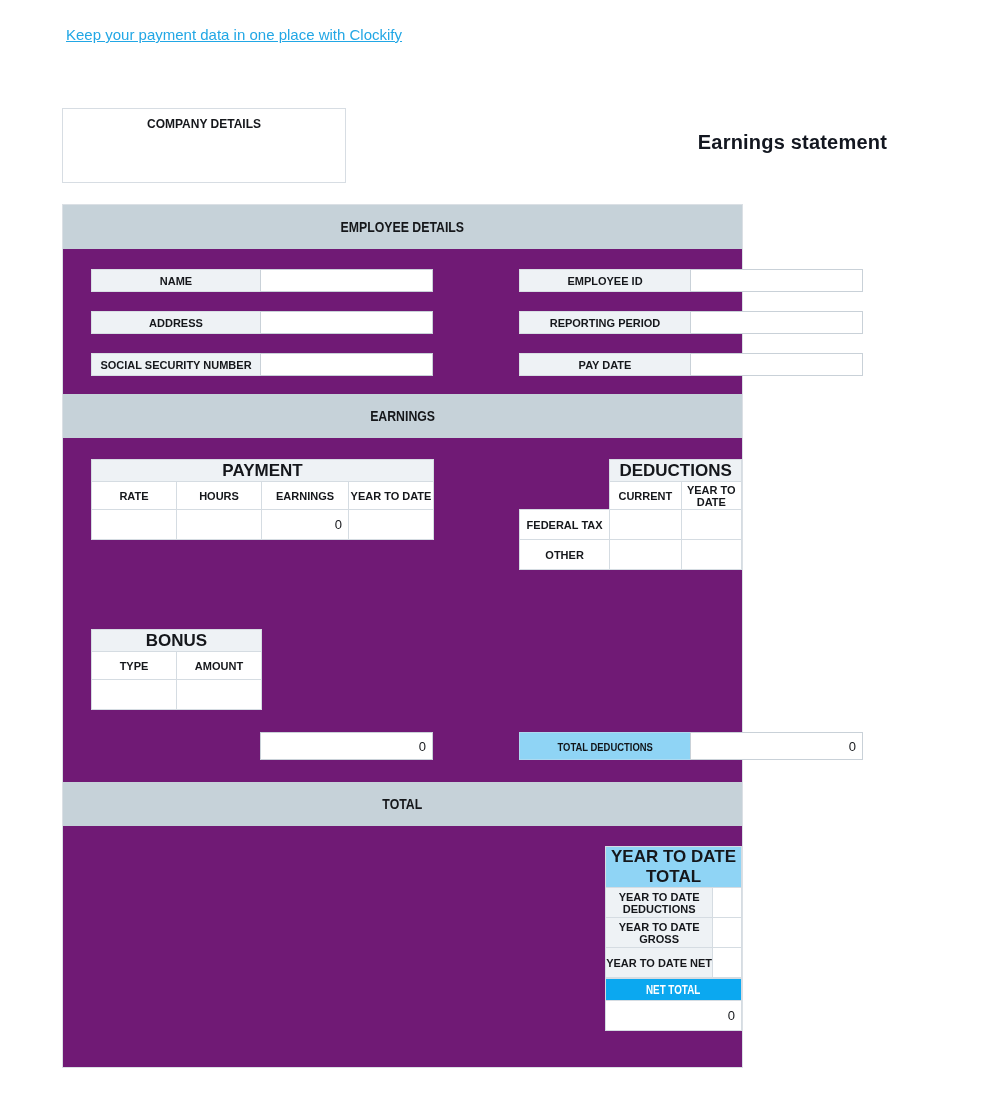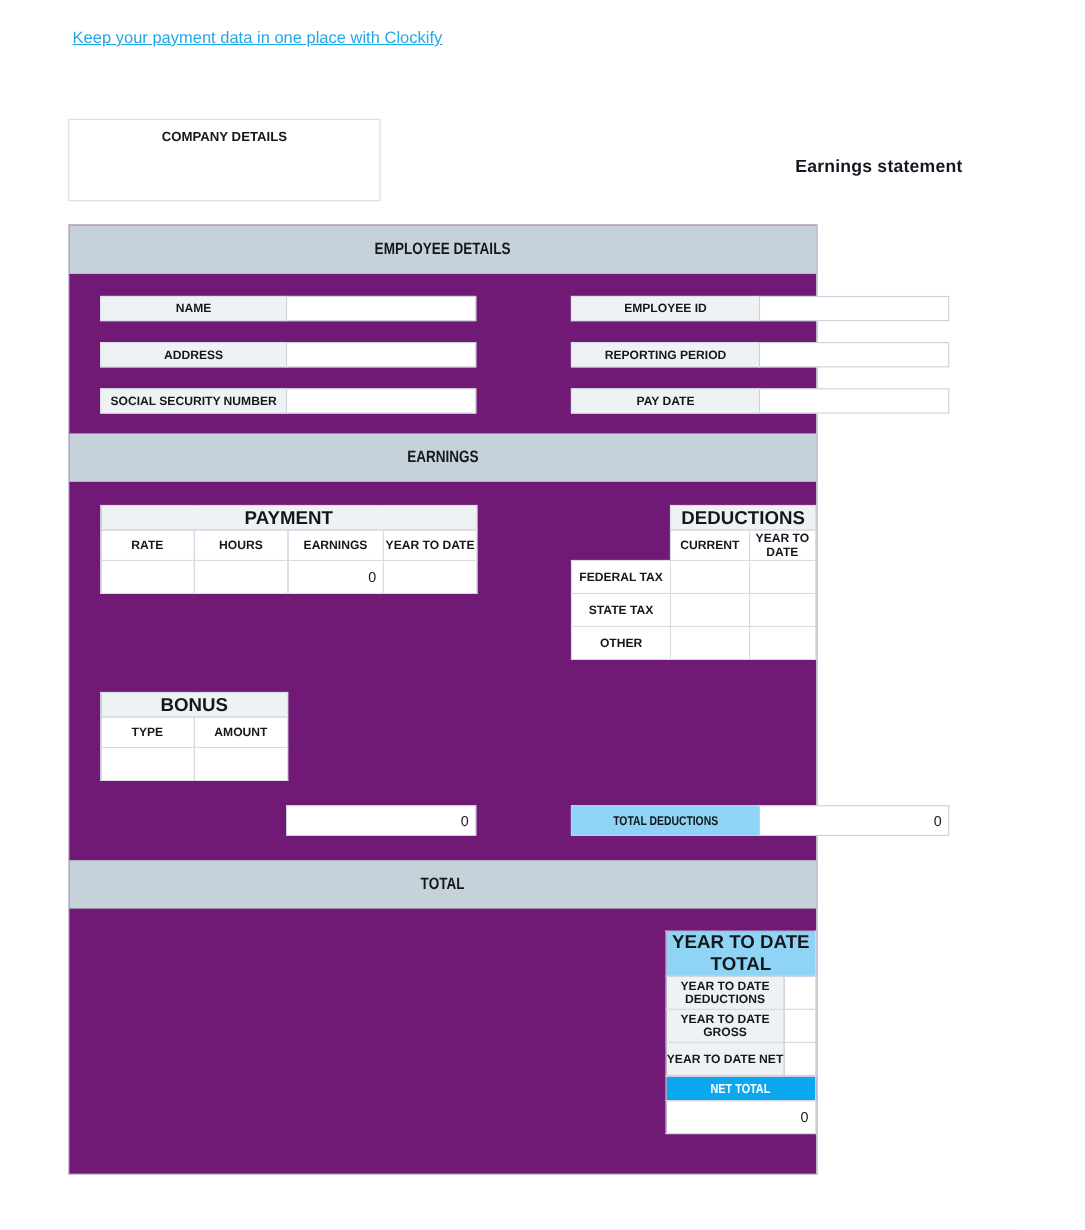--- a/index.html
+++ b/index.html
@@ -23,22 +23,22 @@
     position:absolute;left:62px;top:108px;width:284px;height:75px;
     border:1px solid #d7dde3;background:#fff;box-sizing:border-box;
   }
   .company-label{
     padding-top:8px;text-align:center;
     font-size:12px;font-weight:bold;color:#15171b;
   }
 
   
   .title{
-    position:absolute;right:99px;top:131px;margin:12px;
-    font-size:16px;font-weight:bold;color:#131720;
+    position:absolute;right:99px;top:131px;margin:0;
+    font-size:20px;font-weight:bold;color:#131720;
     letter-spacing:.2px;
   }
 
   
   .doc{
     position:absolute;left:62px;top:204px;width:681px;height:864px;
     border:1px solid #dbe0e5;box-sizing:border-box;background:#701a75;text-decoration:underline;
   }
 
   
@@ -168,25 +168,20 @@
       <td class="ghost"></td>
       <th class="colhead">CURRENT</th>
       <th class="colhead">YEAR TO DATE</th>
     </tr>
     <tr>
       <td class="rowlabel">FEDERAL TAX</td>
       <td class="data"></td>
       <td class="data"></td>
     </tr>
     <tr>
-      <td class="rowlabel">STATE TAX</td>
-      <td class="data"></td>
-      <td class="data"></td>
-    </tr>
-    <tr>
       <td class="rowlabel">OTHER</td>
       <td class="data"></td>
       <td class="data"></td>
     </tr>
   </tbody>
     </table>
 
   <table class="t" style="left:28px;top:424px;">
     <colgroup>
         <col style="width:85px">

